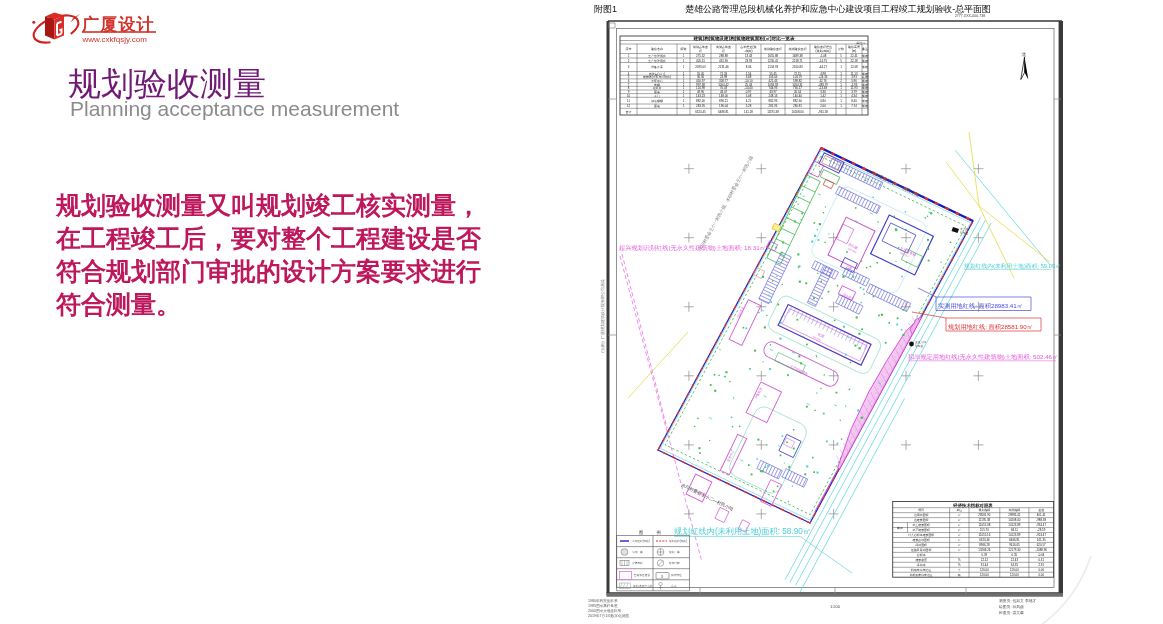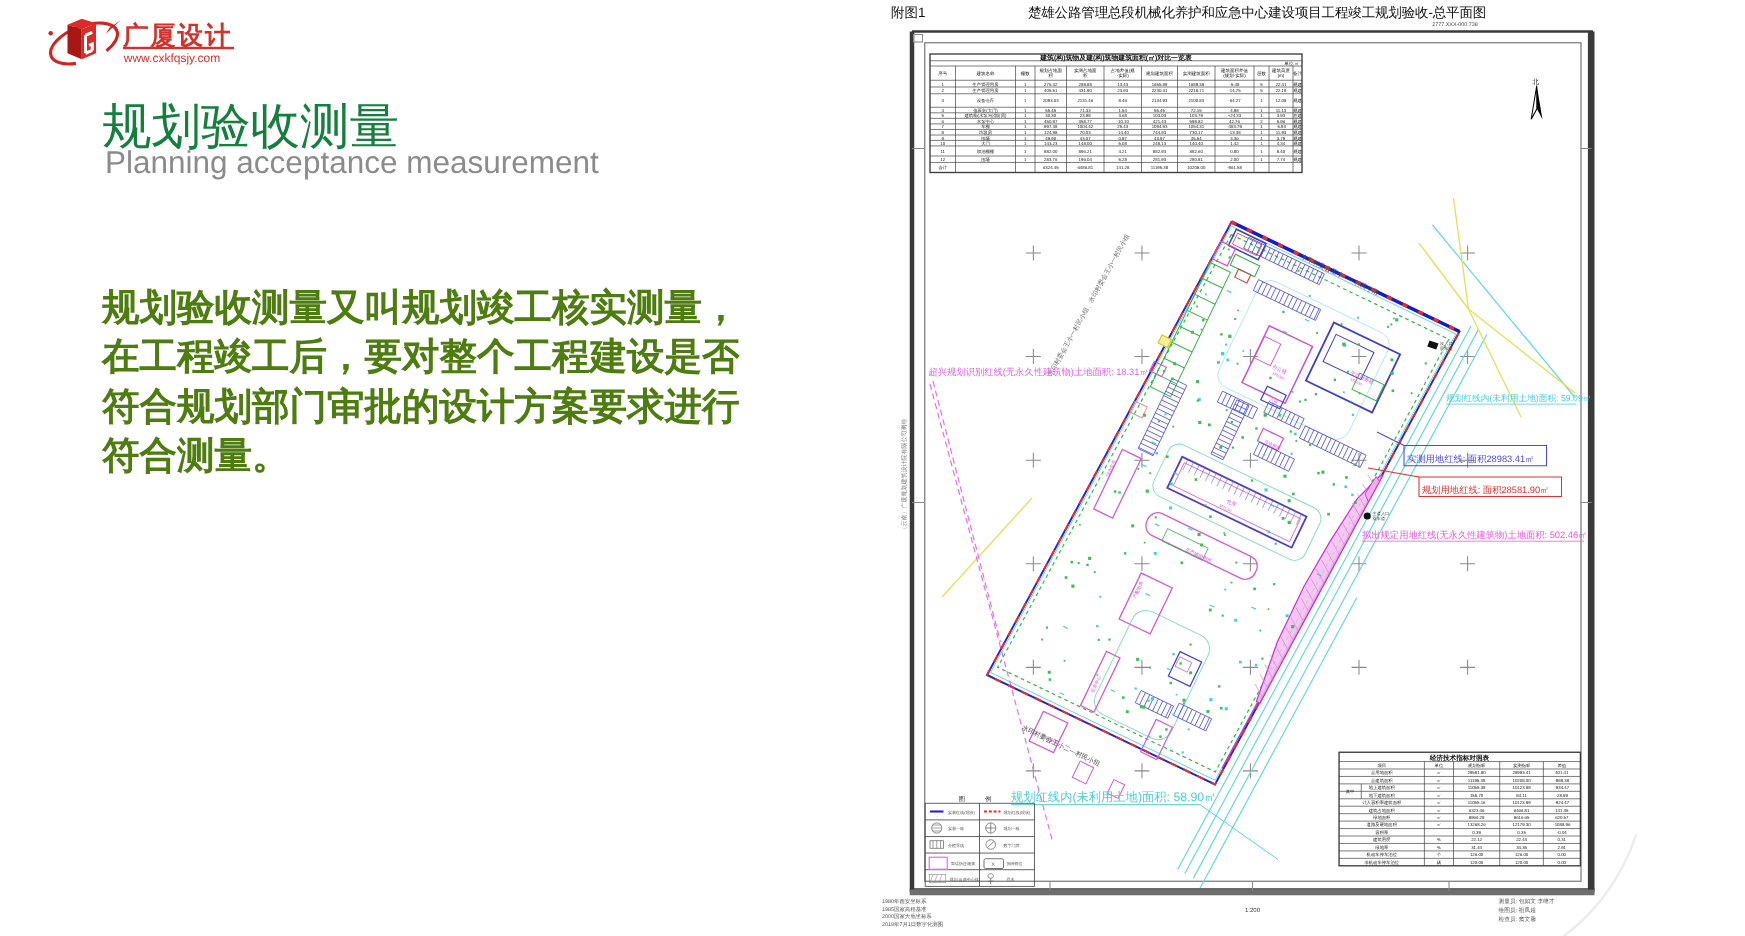--- a/index.html
+++ b/index.html
@@ -1007,17 +1007,17 @@
     <path d="M29,17.5 L33.5,15.6 M29,17.5 L29,29.5 M29,29.5 L33.5,27.6 M33.5,27.6 L33.5,23.4 L31.4,24.3" fill="none" stroke="#ffffff" stroke-width="2.0"></path>
   </g>
 
   <text x="54" y="23.5" font-size="17" font-weight="bold" fill="#d2322c" letter-spacing="1.2">广厦设计</text>
 
   <rect x="54" y="25.2" width="74" height="1.6" fill="#d2322c"></rect>
 
   <text x="54.5" y="35.5" font-size="8" fill="#d2322c">www.cxkfqsjy.com</text>
 </svg>
 
-<div class="abs" style="left:68px;top:66px;font-size:33px;color:#15803d;letter-spacing:0px;line-height:1.1;">规划验收测量</div>
+<div class="abs" style="left:68px;top:66px;font-size:33px;color:#701a75;letter-spacing:0px;line-height:1.1;">规划验收测量</div>
 
 <div class="abs" style="left:70px;top:97px;font-size:21px;color:#8b8b8b;line-height:1.1;">Planning acceptance measurement</div>
 
-<div class="abs" style="left:68px;top:190px;width:470px;font-size:25px;font-weight:bold;color:#4d7c0f;line-height:32.9px;font-family:'Liberation Serif',serif;white-space:nowrap;">规划验收测量又叫规划竣工核实测量，<br>在工程竣工后，要对整个工程建设是否<br>符合规划部门审批的设计方案要求进行<br>符合测量。</div>
+<div class="abs" style="left:56px;top:190px;width:470px;font-size:25px;font-weight:bold;color:#be185d;line-height:32.9px;font-family:'Liberation Serif',serif;white-space:nowrap;">规划验收测量又叫规划竣工核实测量，<br>在工程竣工后，要对整个工程建设是否<br>符合规划部门审批的设计方案要求进行<br>符合测量。</div>
 
 </body></html>

